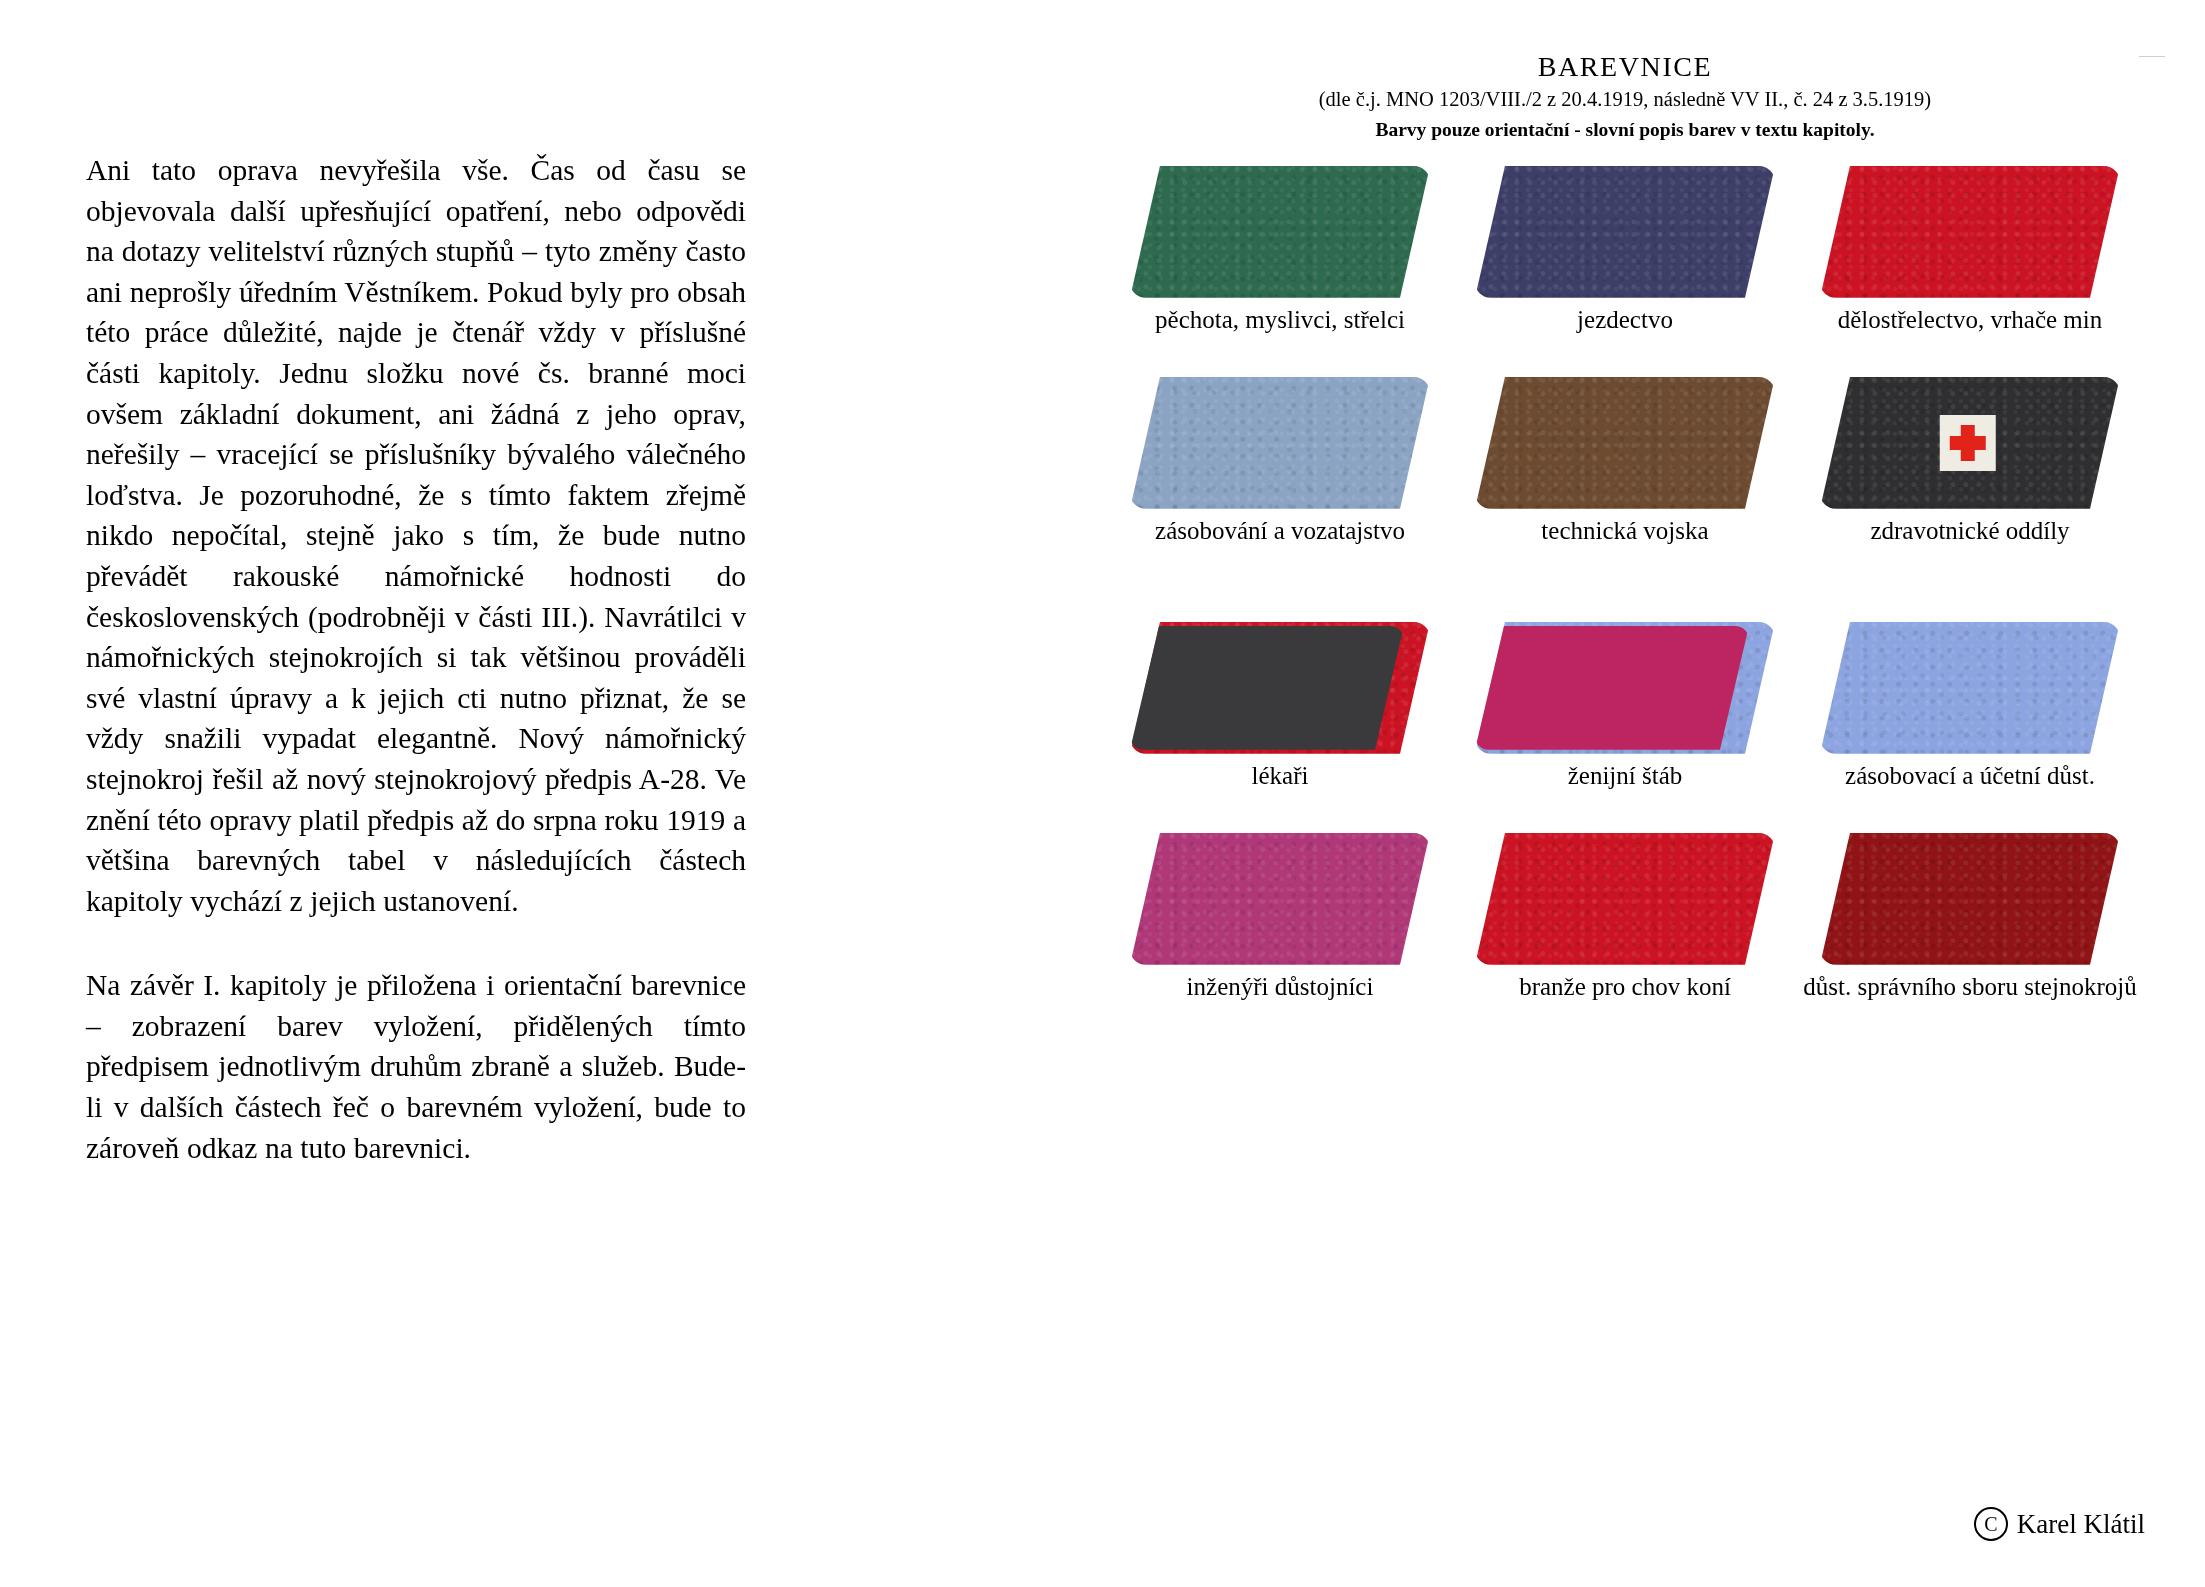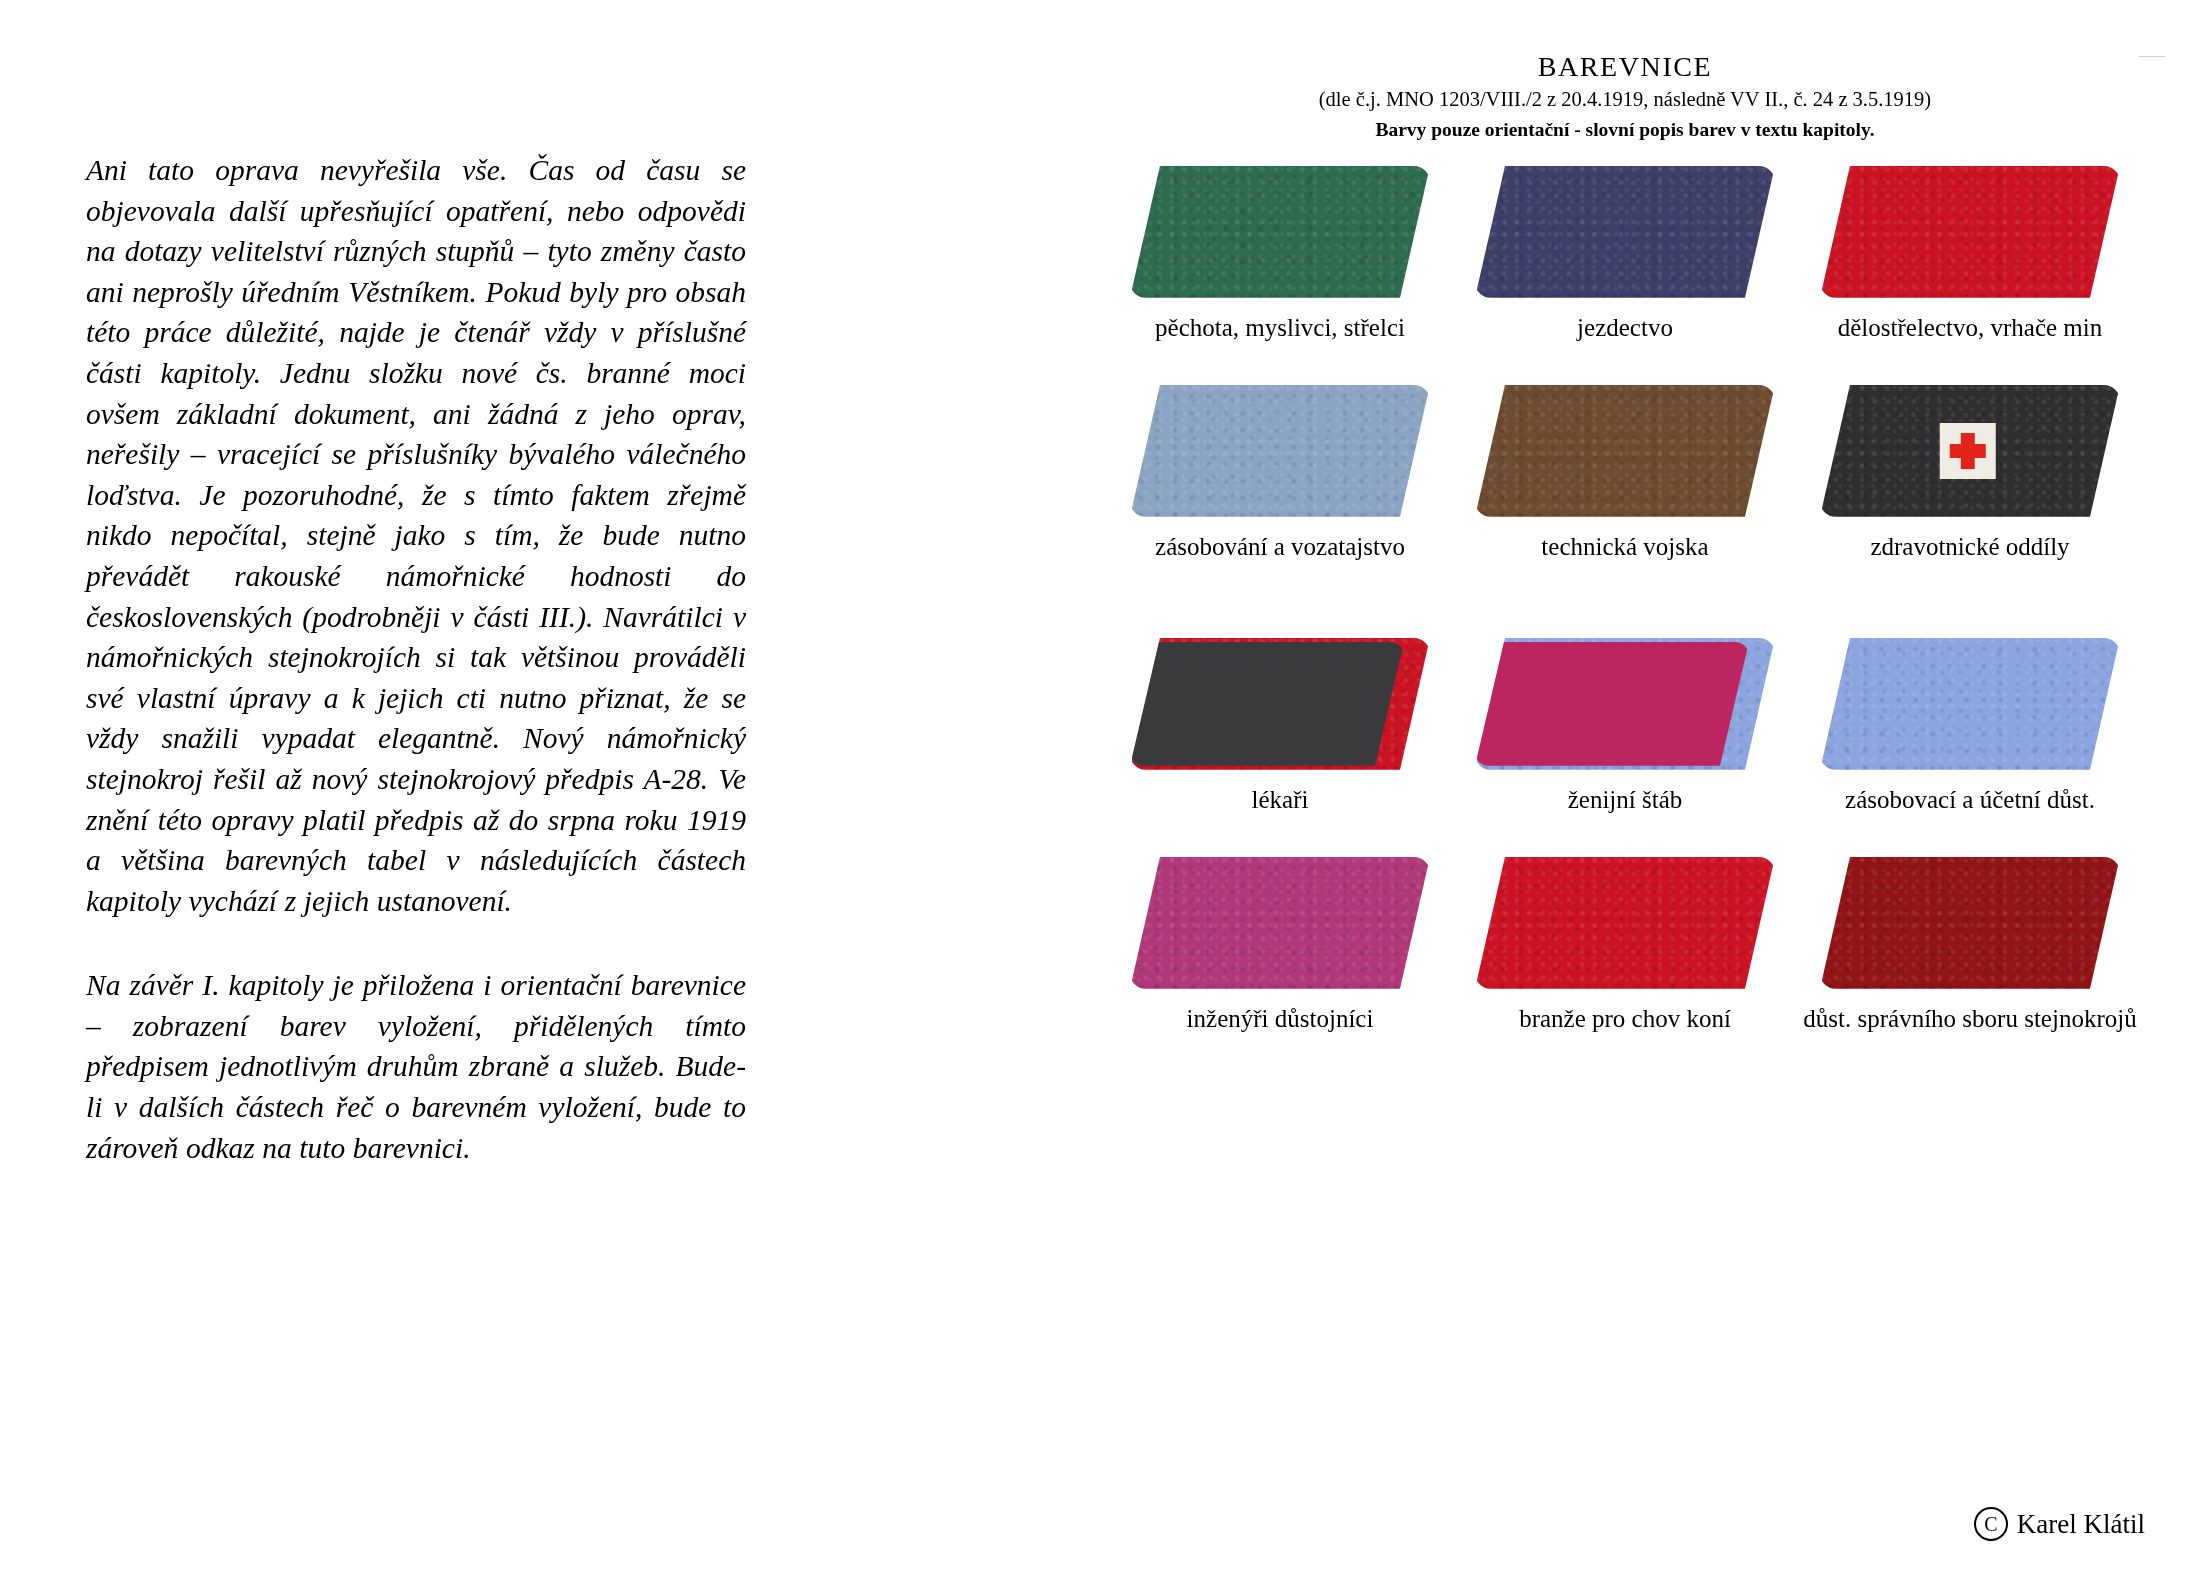--- a/index.html
+++ b/index.html
@@ -20,21 +20,20 @@
     width:660px;
   }
   .para{
     font-size:29.5px;
     line-height:40.6px;
     text-align:justify;
     text-justify:inter-word;
     margin:0 0 44px 0;
     word-spacing:0.2px;
     hyphens:manual;
-    font-style:italic;
   }
   .para.last{margin-bottom:0;}
 
   
   .chart{
     position:absolute;
     left:1120px; top:52px;
     width:1010px;
   }
   .chart-head{text-align:center;}
@@ -109,21 +108,21 @@
     left:50%;top:50%;
     width:56px;height:56px;
     transform:translate(-54%,-50%);
     background:#efece4;
   }
   .med-cross-v,.med-cross-h{position:absolute;background:#e2231a;}
   .med-cross-v{left:50%;top:18%;width:14px;height:64%;transform:translateX(-50%);}
   .med-cross-h{top:50%;left:18%;height:14px;width:64%;transform:translateY(-50%);}
 
   .caption{
-    margin-top:15px;
+    margin-top:7px;
     font-size:25px;
     line-height:1.2;
     text-align:center;
     white-space:nowrap;
   }
 
   
   .credit{
     position:absolute;
     right:60px;bottom:46px;

